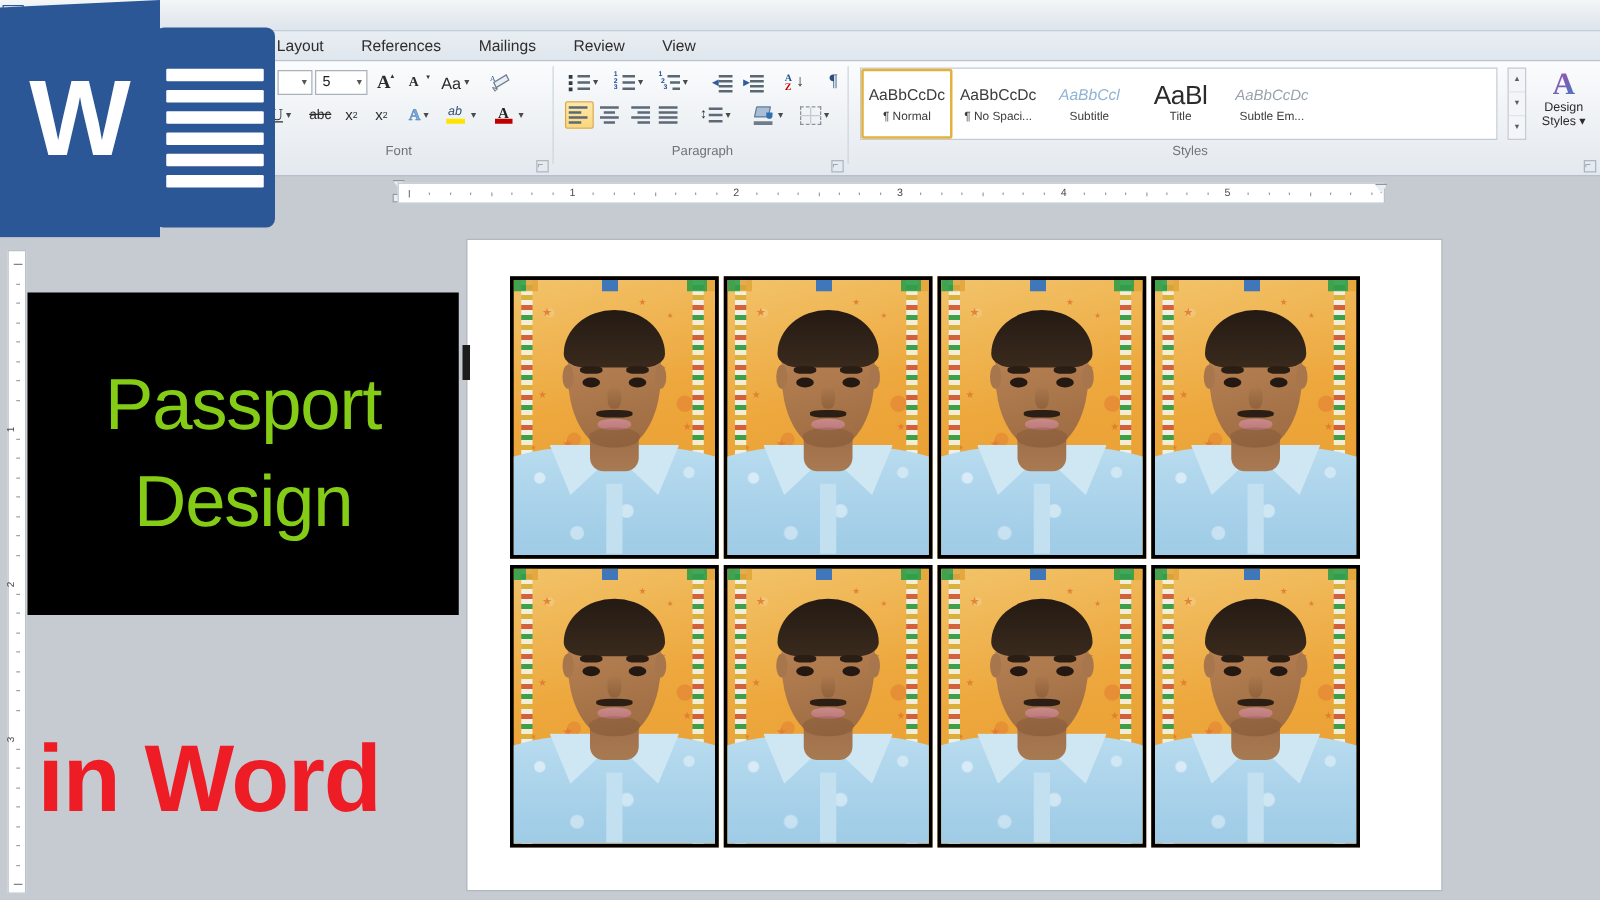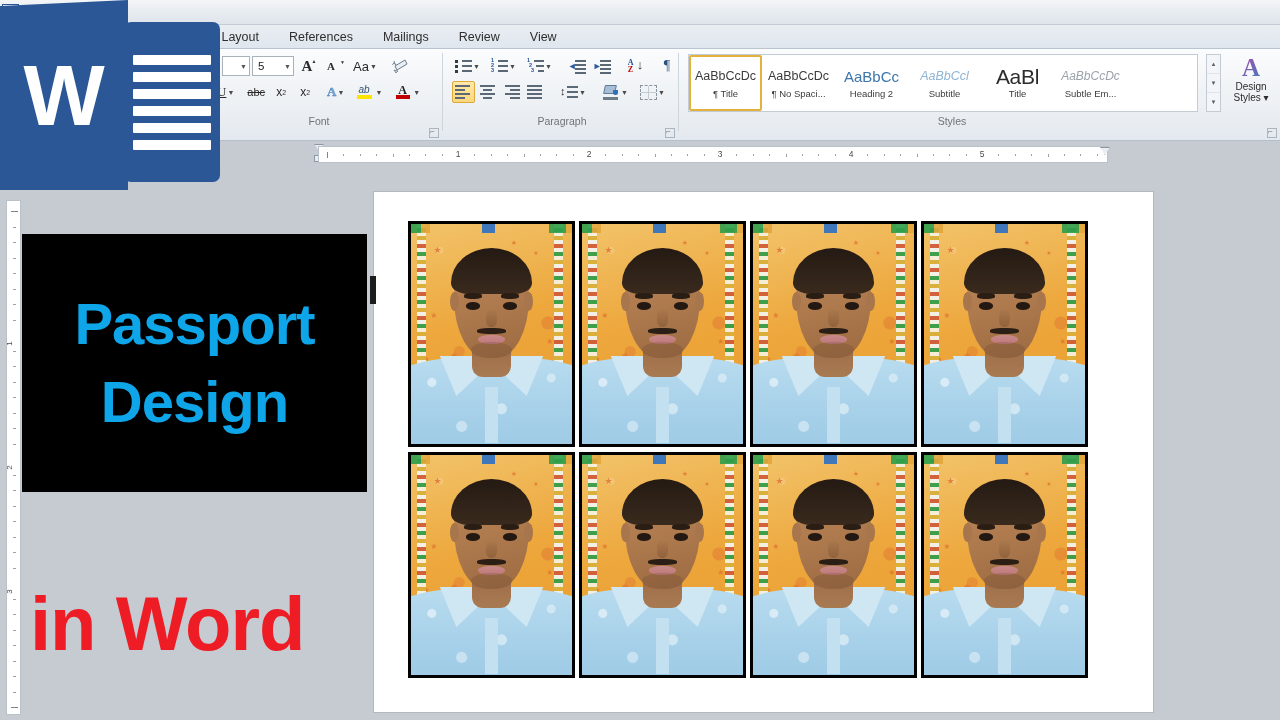--- a/index.html
+++ b/index.html
@@ -319,21 +319,21 @@
     display:flex; flex-direction:column; justify-content:center; gap:7px; padding:11px 9px;
   }
   .wl-doc span{ display:block; height:10px; background:#fff; border-radius:1px; }
 
   .overlay-title{
     position:absolute; left:22px; top:234px; width:345px; height:258px;
     background:#000; display:flex; flex-direction:column;
     align-items:center; justify-content:center;
   }
   .overlay-title .t{
-    color:#0ea5e9; font-weight:bold; font-size:58px; line-height:78px;
+    color:#84cc16; font-weight:normal; font-size:58px; line-height:78px;
     font-family:"Liberation Sans",sans-serif; letter-spacing:-1px; white-space:nowrap;
   }
   .overlay-word{
     position:absolute; left:30px; top:578px; width:340px;
     color:#ee1c25; font-weight:bold; font-size:76px; line-height:92px;
     font-family:"Liberation Sans",sans-serif; letter-spacing:-1px;
   }
 </style>
 </head>
 <body>
@@ -563,29 +563,25 @@
 
   <div class="grp" style="left:682px; width:598px;">
     <div class="lbl" style="width:540px;">Styles</div>
     <div class="dlg"></div>
   </div>
 </div>
 
 <div class="stylebox">
   <div class="stylecell sel">
     <div class="sp">AaBbCcDc</div>
-    <div class="sn">¶ Title</div>
+    <div class="sn">¶ Normal</div>
   </div>
   <div class="stylecell">
     <div class="sp">AaBbCcDc</div>
     <div class="sn">¶ No Spaci...</div>
-  </div>
-  <div class="stylecell">
-    <div class="sp h2">AaBbCc</div>
-    <div class="sn">Heading 2</div>
   </div>
   <div class="stylecell">
     <div class="sp sub">AaBbCcl</div>
     <div class="sn">Subtitle</div>
   </div>
   <div class="stylecell">
     <div class="sp title">AaBl</div>
     <div class="sn">Title</div>
   </div>
   <div class="stylecell">

